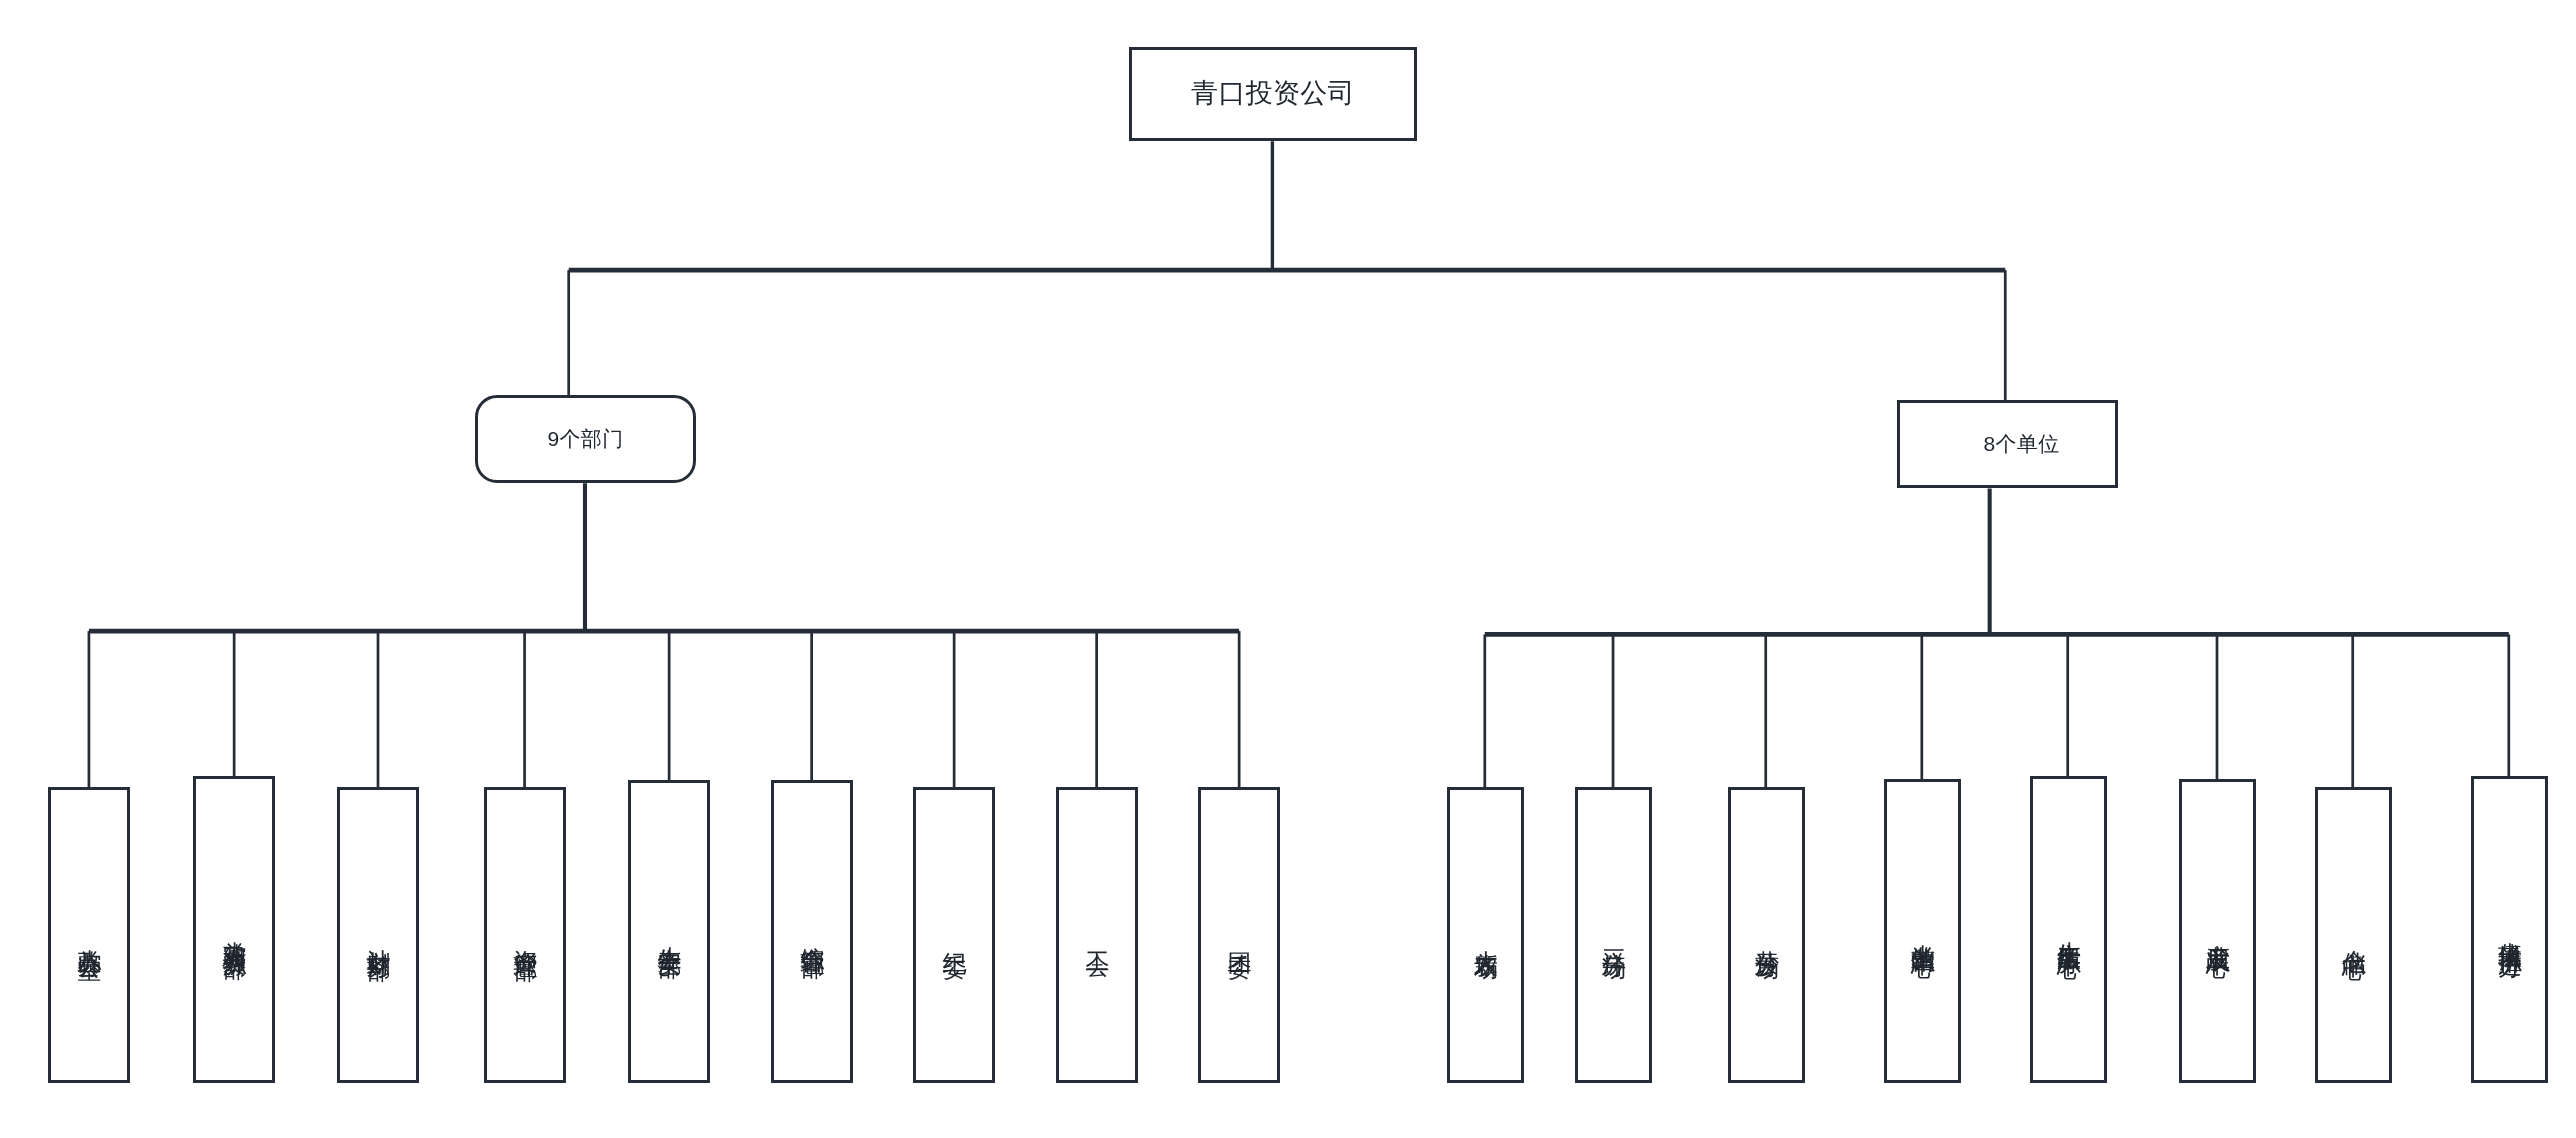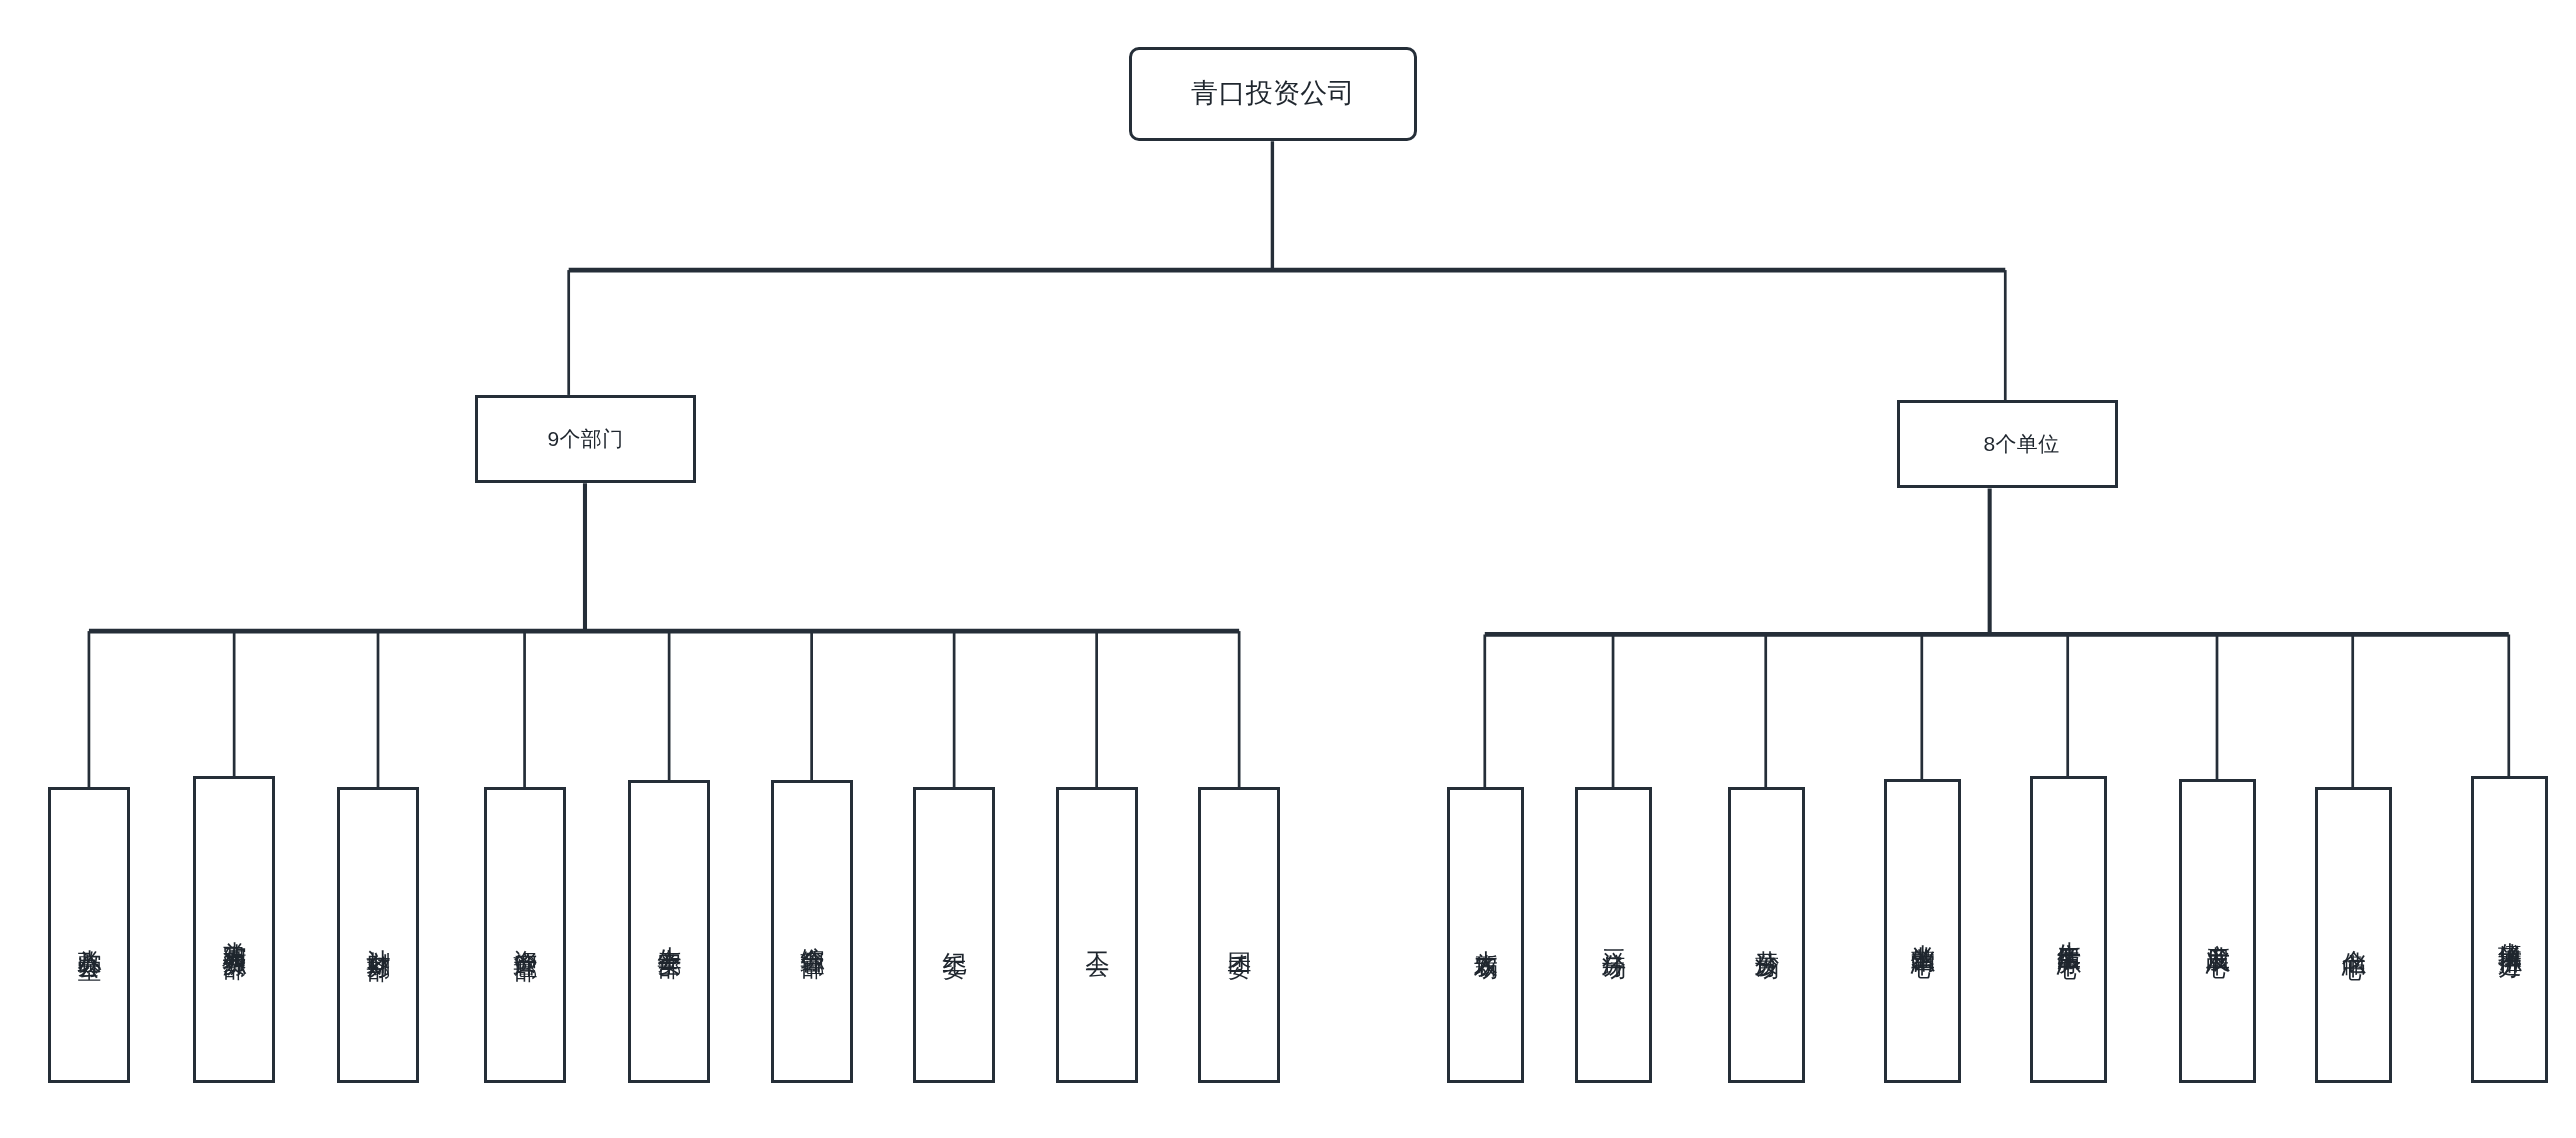--- a/index.html
+++ b/index.html
@@ -94,25 +94,25 @@
       <path d="M2377 935 L2377 1160" stroke-width="4"></path>
       <path d="M2602 935 L2602 1160" stroke-width="4"></path>
       <path d="M2832 935 L2832 1160" stroke-width="4"></path>
       <path d="M3047 935 L3047 1160" stroke-width="4"></path>
       <path d="M3267 935 L3267 1160" stroke-width="4"></path>
       <path d="M3467 935 L3467 1160" stroke-width="4"></path>
       <path d="M3697 935 L3697 1160" stroke-width="4"></path>
     </g>
   </svg>
 
-  <div class="node root horiz" style="left:1129px; top:47px; width:288px; height:94px;border-radius:10px;">
+  <div class="node root horiz" style="left:1129px; top:47px; width:288px; height:94px;">
     <span class="lbl">青口投资公司</span>
   </div>
 
-  <div class="node tier2 horiz" style="left:475px; top:395px; width:221px; height:88px;">
+  <div class="node tier2 horiz" style="left:475px; top:395px; width:221px; height:88px;border-radius:22px;">
     <span class="lbl">9个部门</span>
   </div>
 
   <div class="node tier2 horiz" style="left:1897px; top:400px; width:221px; height:88px;padding-left:28px;">
     <span class="lbl">8个单位</span>
   </div>
 
   <div class="node vert" style="left:48px; top:787px; width:82px; height:296px;">
     <span class="lbl">党政办公室</span>
   </div>

